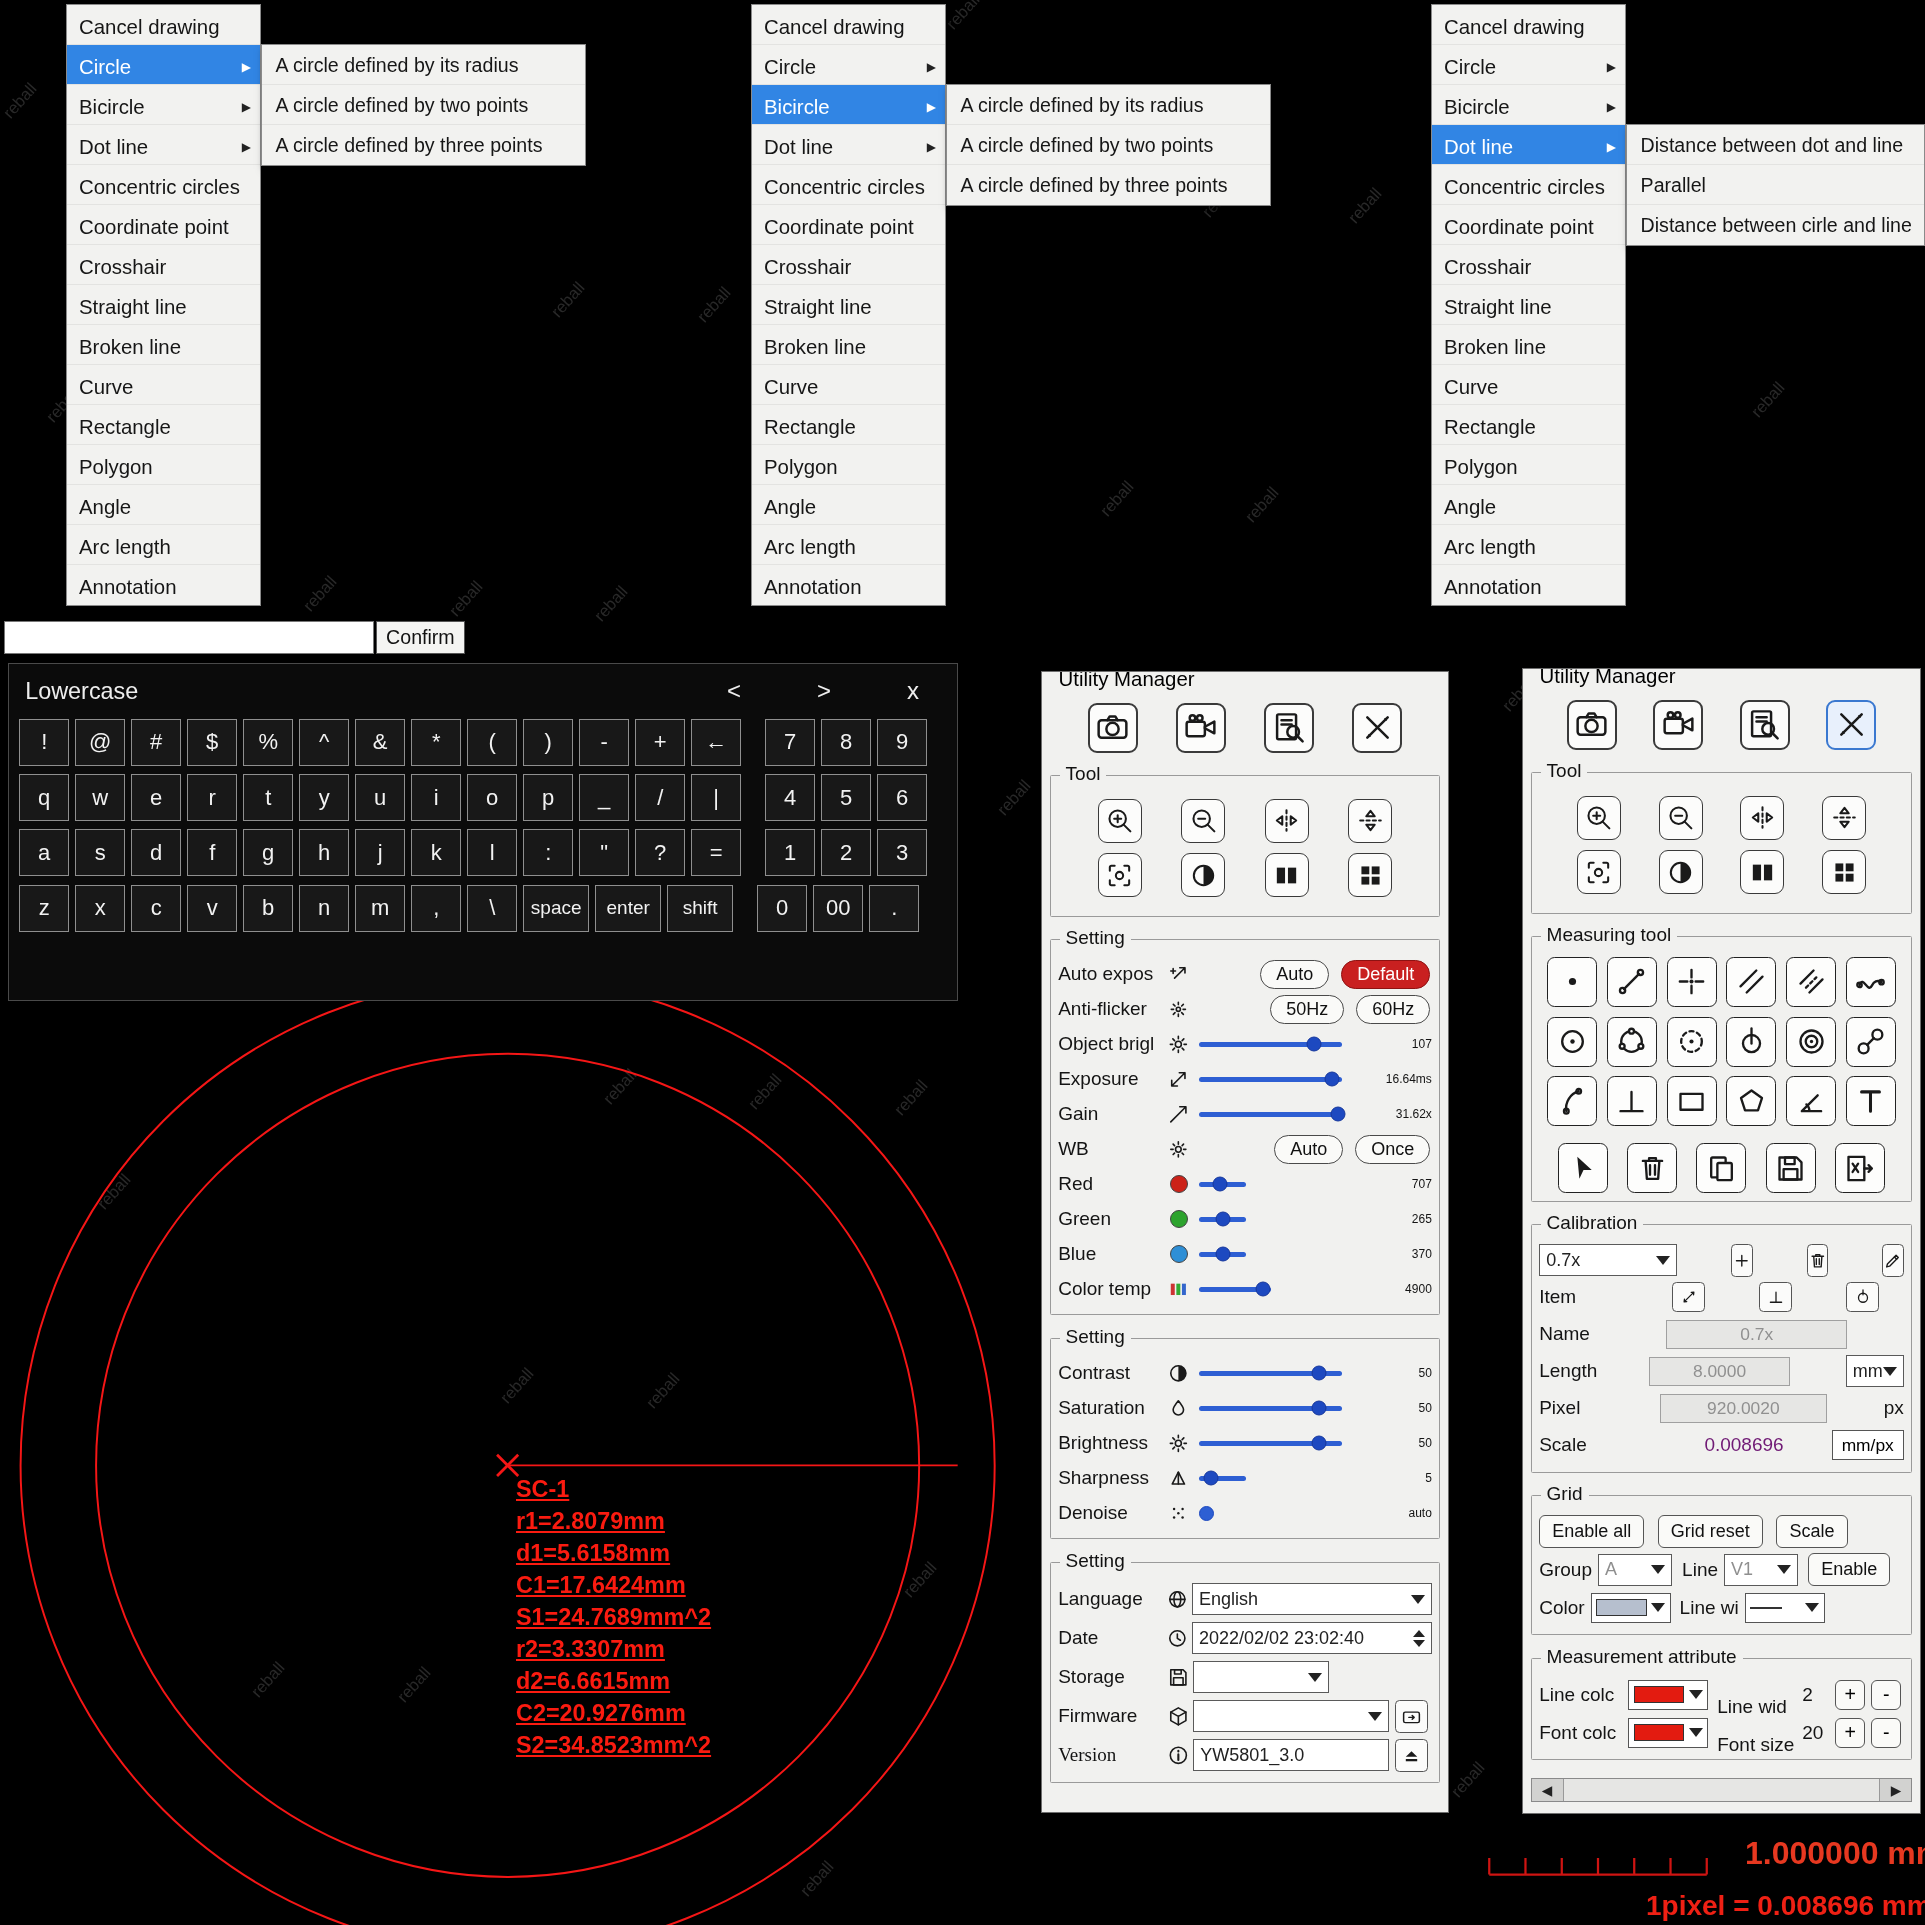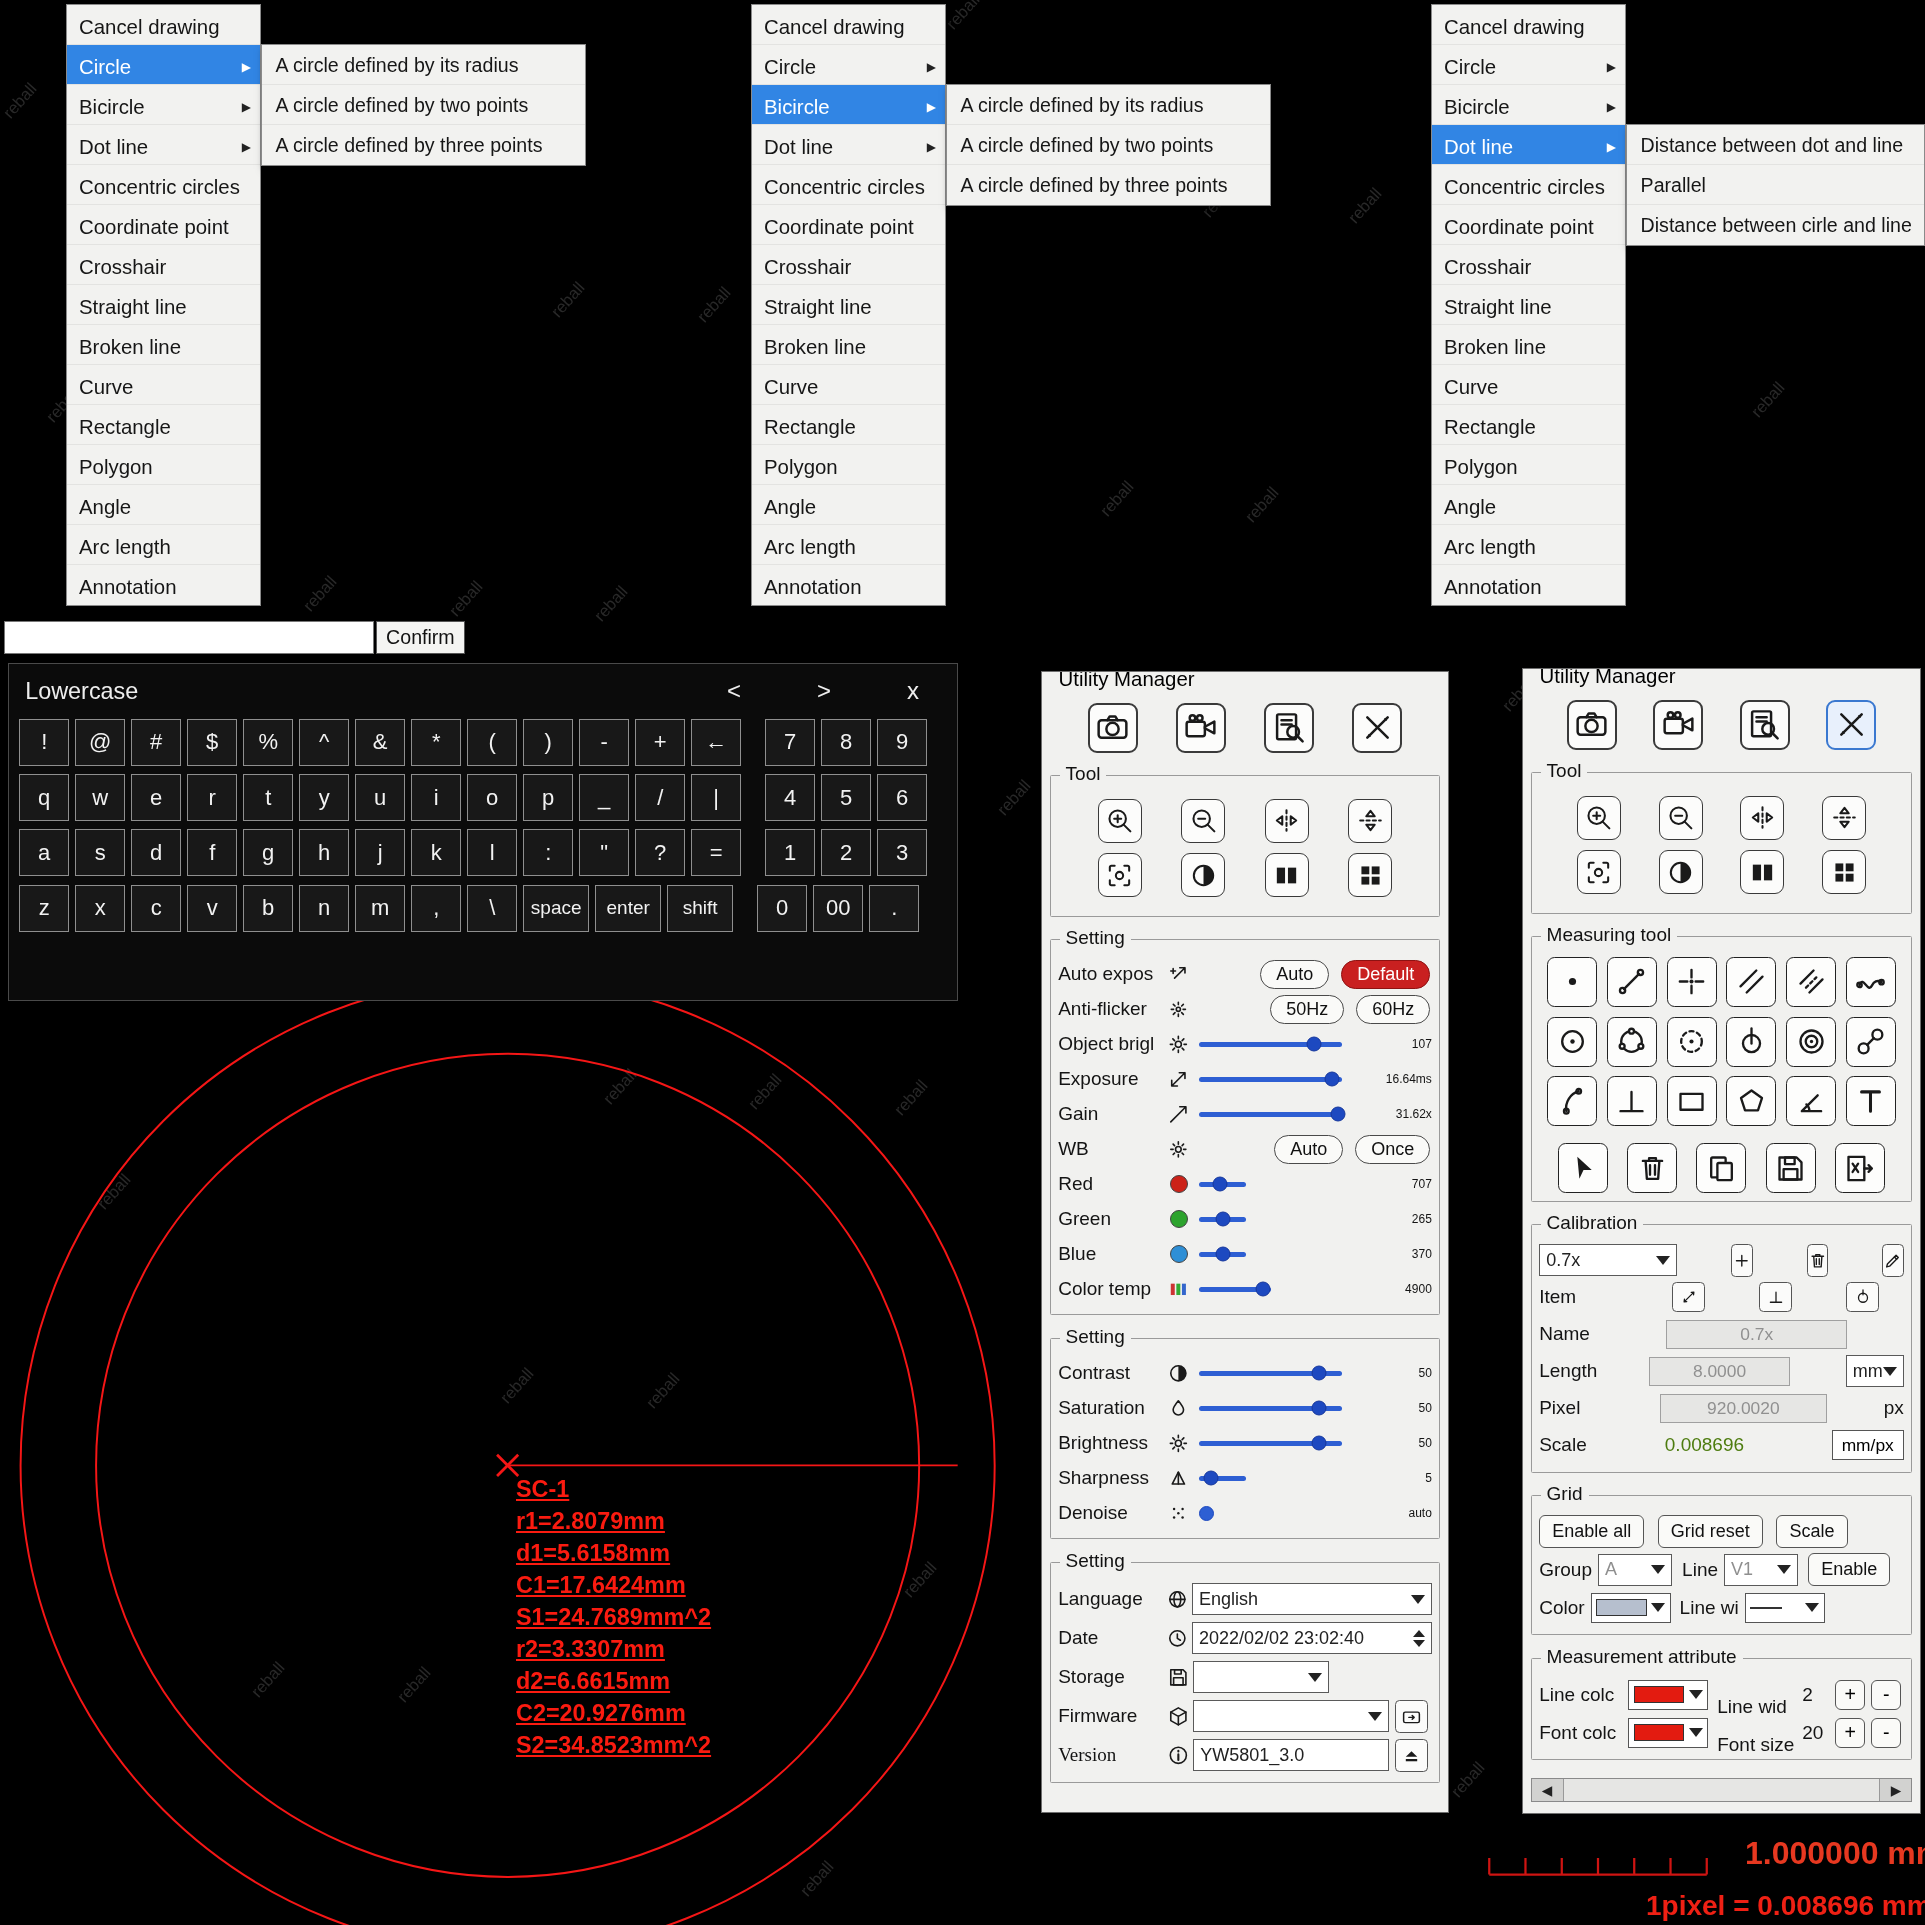--- a/index.html
+++ b/index.html
@@ -87,21 +87,21 @@
 
   .mgrid { display:flex; flex-wrap:wrap; gap:9.8px; justify-content:center; padding:3px 0; }
   .mcell { width:50px; height:50px; border:1.9px solid #222; border-radius:7.6px; background:#fdfdfc; display:flex; align-items:center; justify-content:center; }
   .actions { display:flex; justify-content:space-evenly; margin-top:13.6px; }
 
   .cal-row { display:flex; align-items:center; height:37px; font-size:19px; color:#141414;gap:48px; }
   .cal-label { width:79px; white-space:nowrap; }
   .input-gray { width:181px; height:29px; background:#e6e6e4; border:1.5px solid #a0a0a0; color:#909090; font-size:17.4px; display:flex; align-items:center; justify-content:center; }
   .unit { width:69px; margin-left:7.6px; }
   .plain-unit { margin-left:9px; }
-  .scale-val { width:121px; font-size:19px; color:#4d7c0f; }
+  .scale-val { width:121px; font-size:19px; color:#701a75;text-align:right; }
   .mmpx-btn { height:30px; border:1.5px solid #555; background:#fff; padding:0 9px; font-size:17.4px; display:flex; align-items:center; font-family:inherit; }
 
   .grid-row { display:flex; align-items:center; height:38px; font-size:19px; color:#141414; }
   .grid-btn { height:33px; padding:0 12px; border:1.5px solid #555; border-radius:6px; background:#fafaf8; font-size:18px; color:#111; margin-right:13.6px; font-family:inherit; white-space:nowrap; }
   .g-label { margin-right:6px; white-space:nowrap; }
   .g-sel { width:82px; margin-right:10.6px; }
   .line-sample { width:32px; height:2.3px; background:#333; }
   .swatch-select { width:80px; height:30px; border:1.5px solid #555; background:#fff; display:flex; align-items:center; padding:0 4.5px; margin-right:9px; }
   .swatch { flex:1; height:16.6px; border:0.8px solid #333; margin-right:4.5px; }
   .a-label { width:89px; white-space:nowrap; }

